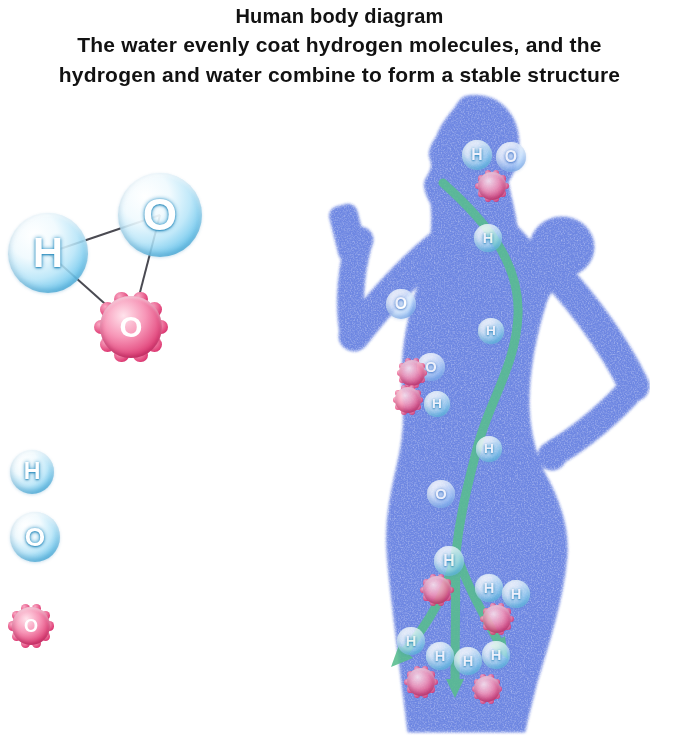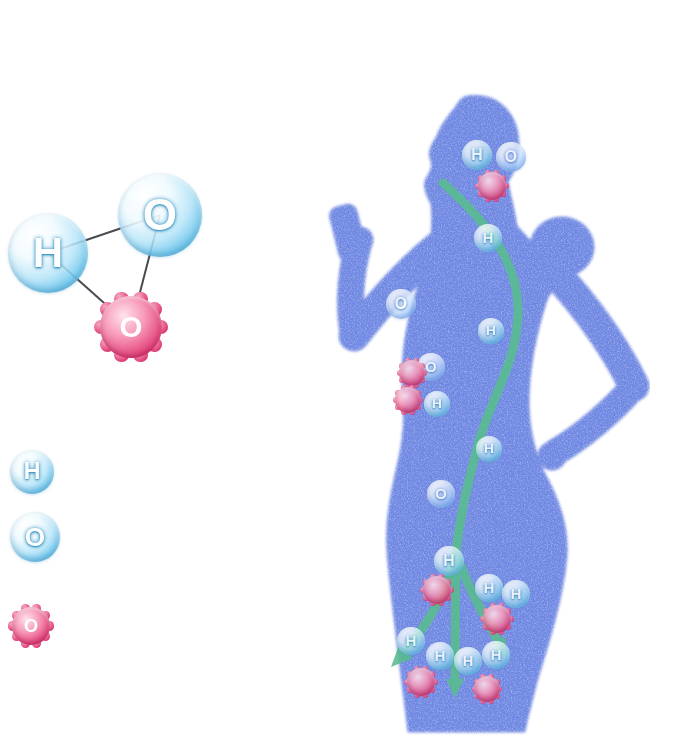--- a/index.html
+++ b/index.html
@@ -114,20 +114,25 @@
       <polygon points="508,659 490,646 505,636" style="fill:var(--arrow-green)"></polygon>
     </g>
 
     <g id="bonds">
         <line x1="48" y1="253" x2="160" y2="215" stroke="#4a4a52" stroke-width="2"></line>
         <line x1="48" y1="253" x2="131" y2="327" stroke="#4a4a52" stroke-width="2"></line>
         <line x1="160" y1="215" x2="131" y2="327" stroke="#4a4a52" stroke-width="2"></line>
       </g>
   </svg>
 
+  <div class="header">
+    <div class="t1">Human body diagram</div>
+    <div class="t2">The water evenly coat hydrogen molecules, and the</div>
+    <div class="t2">hydrogen and water combine to form a stable structure</div>
+  </div>
 
   <div id="molecules">
     <div id="structure-nodes">
         <div class="molecule bubble structure-item" style="left: 8px; top: 213px; height: 80px; width: 80px;">
           <span class="bubble-label" style="font-size: 42px;">H</span>
         </div>
         <div class="molecule bubble structure-item" style="left: 118px; top: 173px; height: 84px; width: 84px;">
           <span class="bubble-label" style="font-size: 44.1px;">O</span>
         </div>
         <div class="molecule spiky structure-item" style="left: 100px; top: 296px; height: 62px; width: 62px;">

